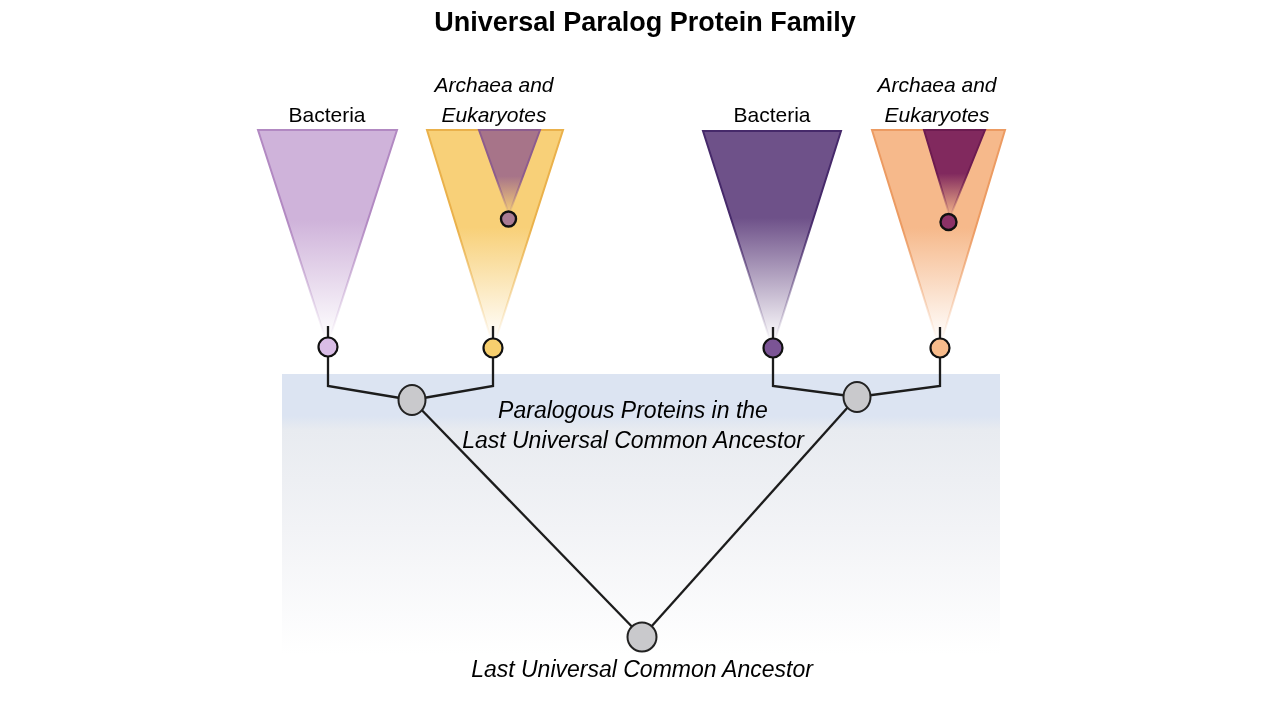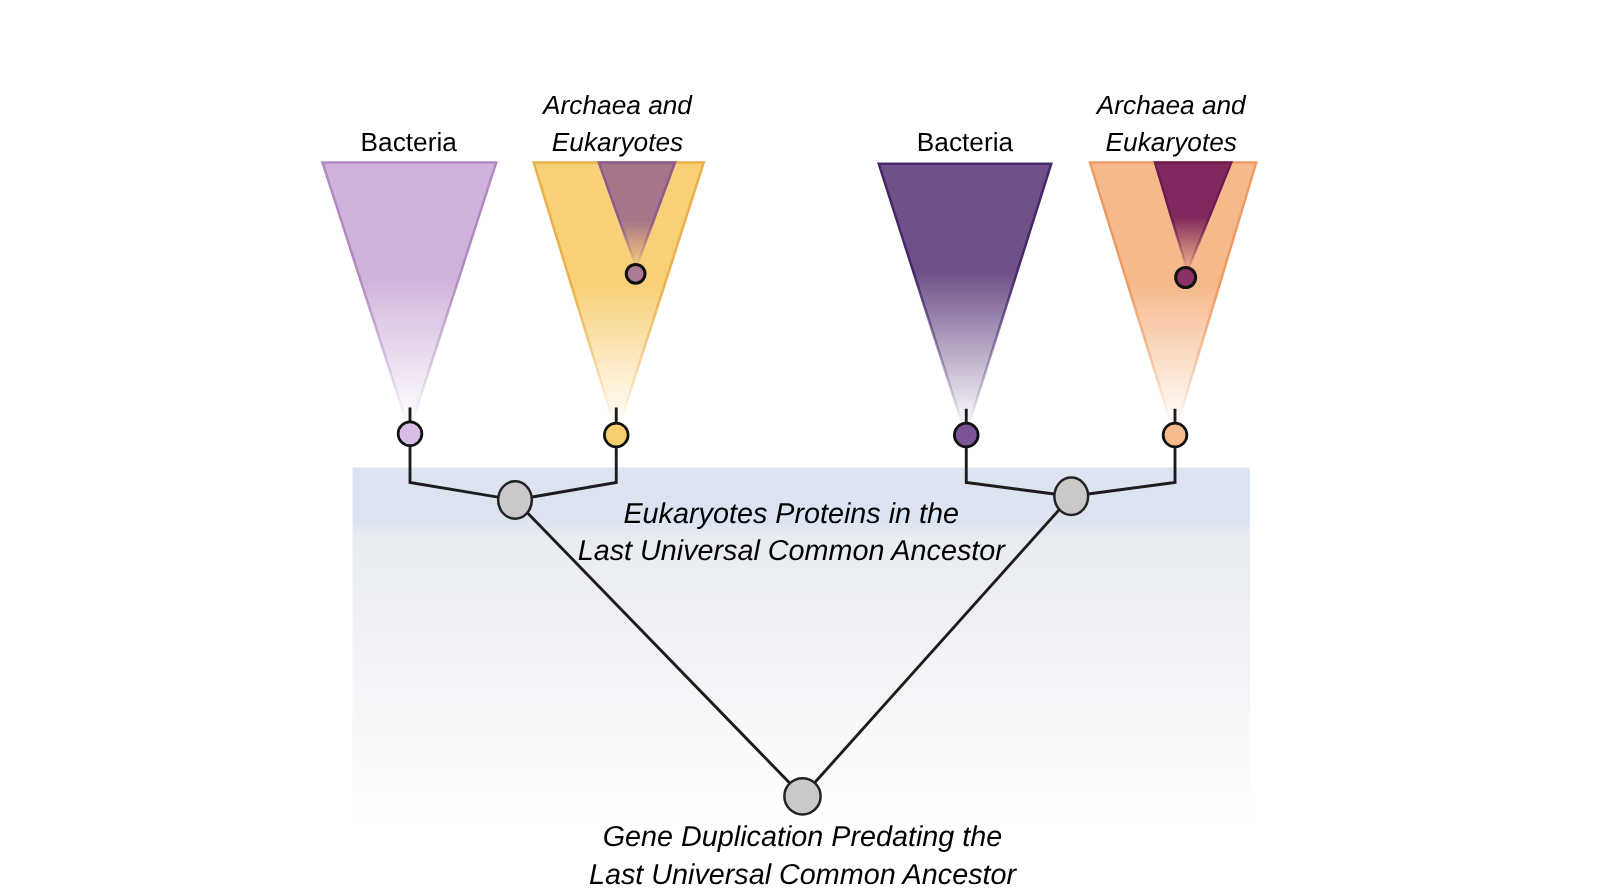--- a/index.html
+++ b/index.html
@@ -123,38 +123,38 @@
     <circle class="tip" cx="328" cy="347" r="9.5" fill="#d9bde6"></circle>
     <circle class="tip" cx="493" cy="348" r="9.5" fill="#f7cf6e"></circle>
     <circle class="tip" cx="773" cy="348" r="9.5" fill="#7b5495"></circle>
     <circle class="tip" cx="940" cy="348" r="9.5" fill="#f7bb8b"></circle>
 
     <ellipse class="anc-node" cx="412" cy="400" rx="13.5" ry="15" fill="#c9c9cc"></ellipse>
     <ellipse class="anc-node" cx="857" cy="397" rx="13.5" ry="15" fill="#c9c9cc"></ellipse>
     <circle class="anc-node" cx="642" cy="637" r="14.5" fill="#c9c9cc"></circle>
   </svg>
 
+  <div class="txt title">Universal Paralog Protein Family</div>
 
   <div class="txt clade-label" style="left:327px; top:100px;">Bacteria</div>
 
   <div class="txt clade-label" style="left:494px; top:70px;">
     <div>Archaea and</div>
     <div>Eukaryotes</div>
   </div>
 
   <div class="txt clade-label" style="left:772px; top:100px;">Bacteria</div>
 
   <div class="txt clade-label" style="left:937px; top:70px;">
     <div>Archaea and</div>
     <div>Eukaryotes</div>
   </div>
 
   <div class="txt annot" style="left:633px; top:395px;">
-    <div>Eukaryotes Proteins in the</div>
+    <div>Paralogous Proteins in the</div>
     <div>Last Universal Common Ancestor</div>
   </div>
 
   <div class="txt annot" style="left:642px; top:654px;">
-    <div>Gene Duplication Predating the</div>
     <div>Last Universal Common Ancestor</div>
   </div>
 
 </div>
 
 </body></html>

